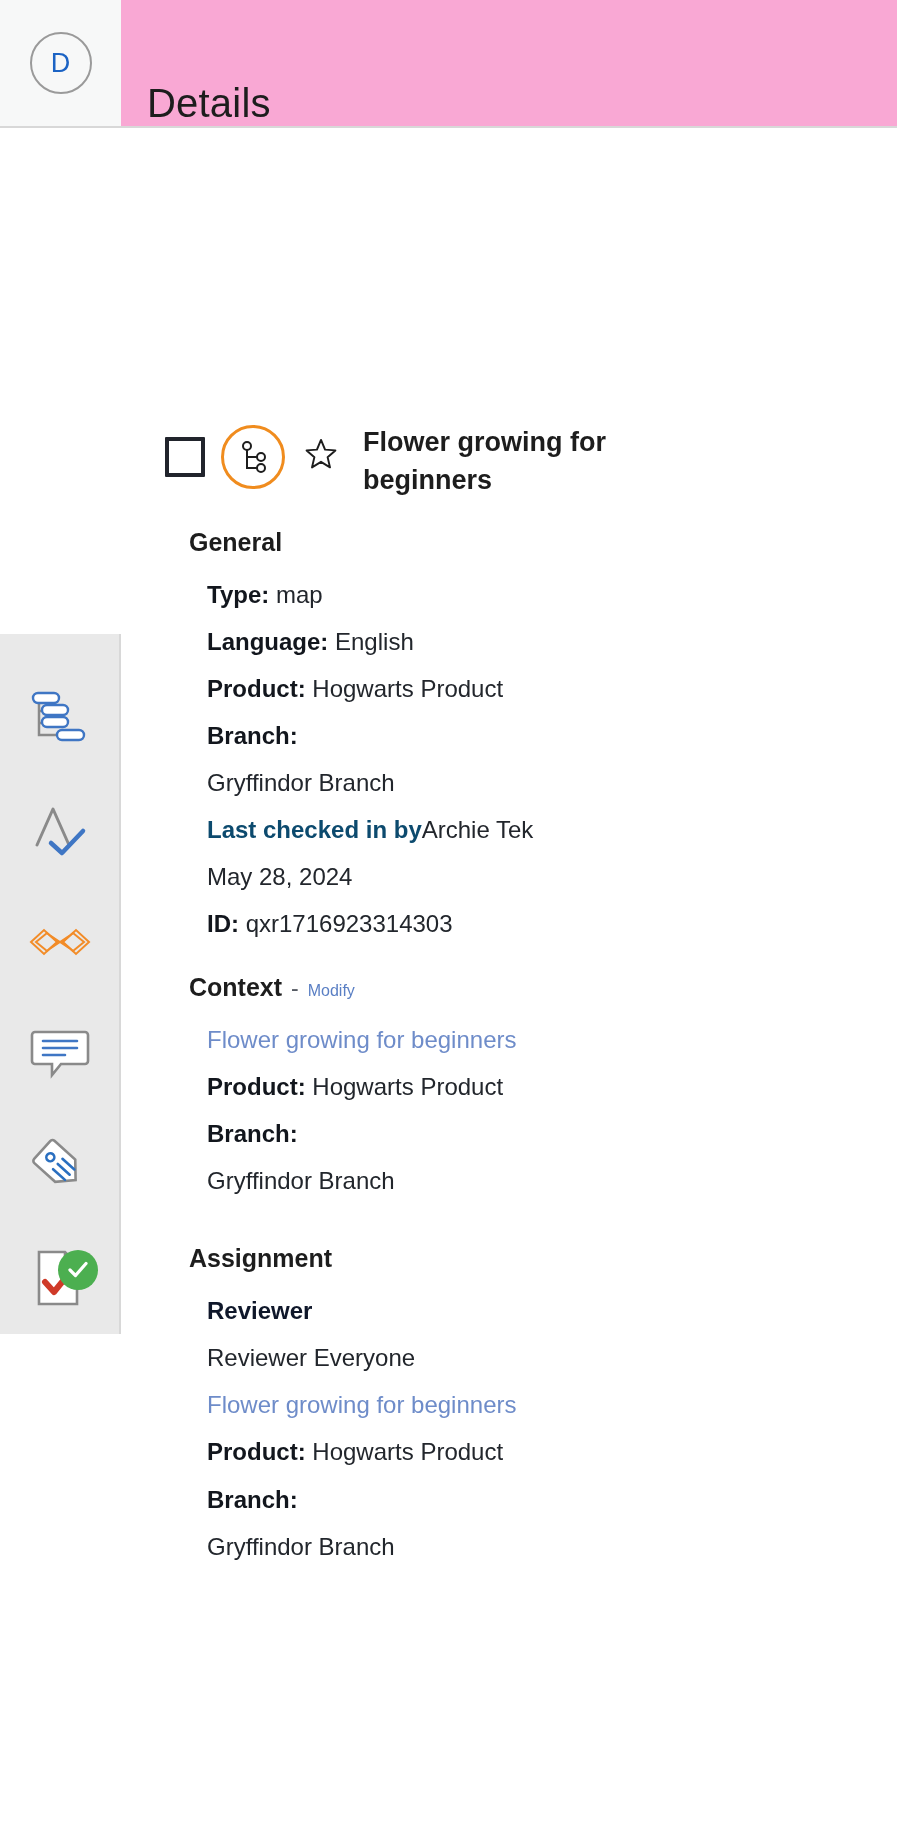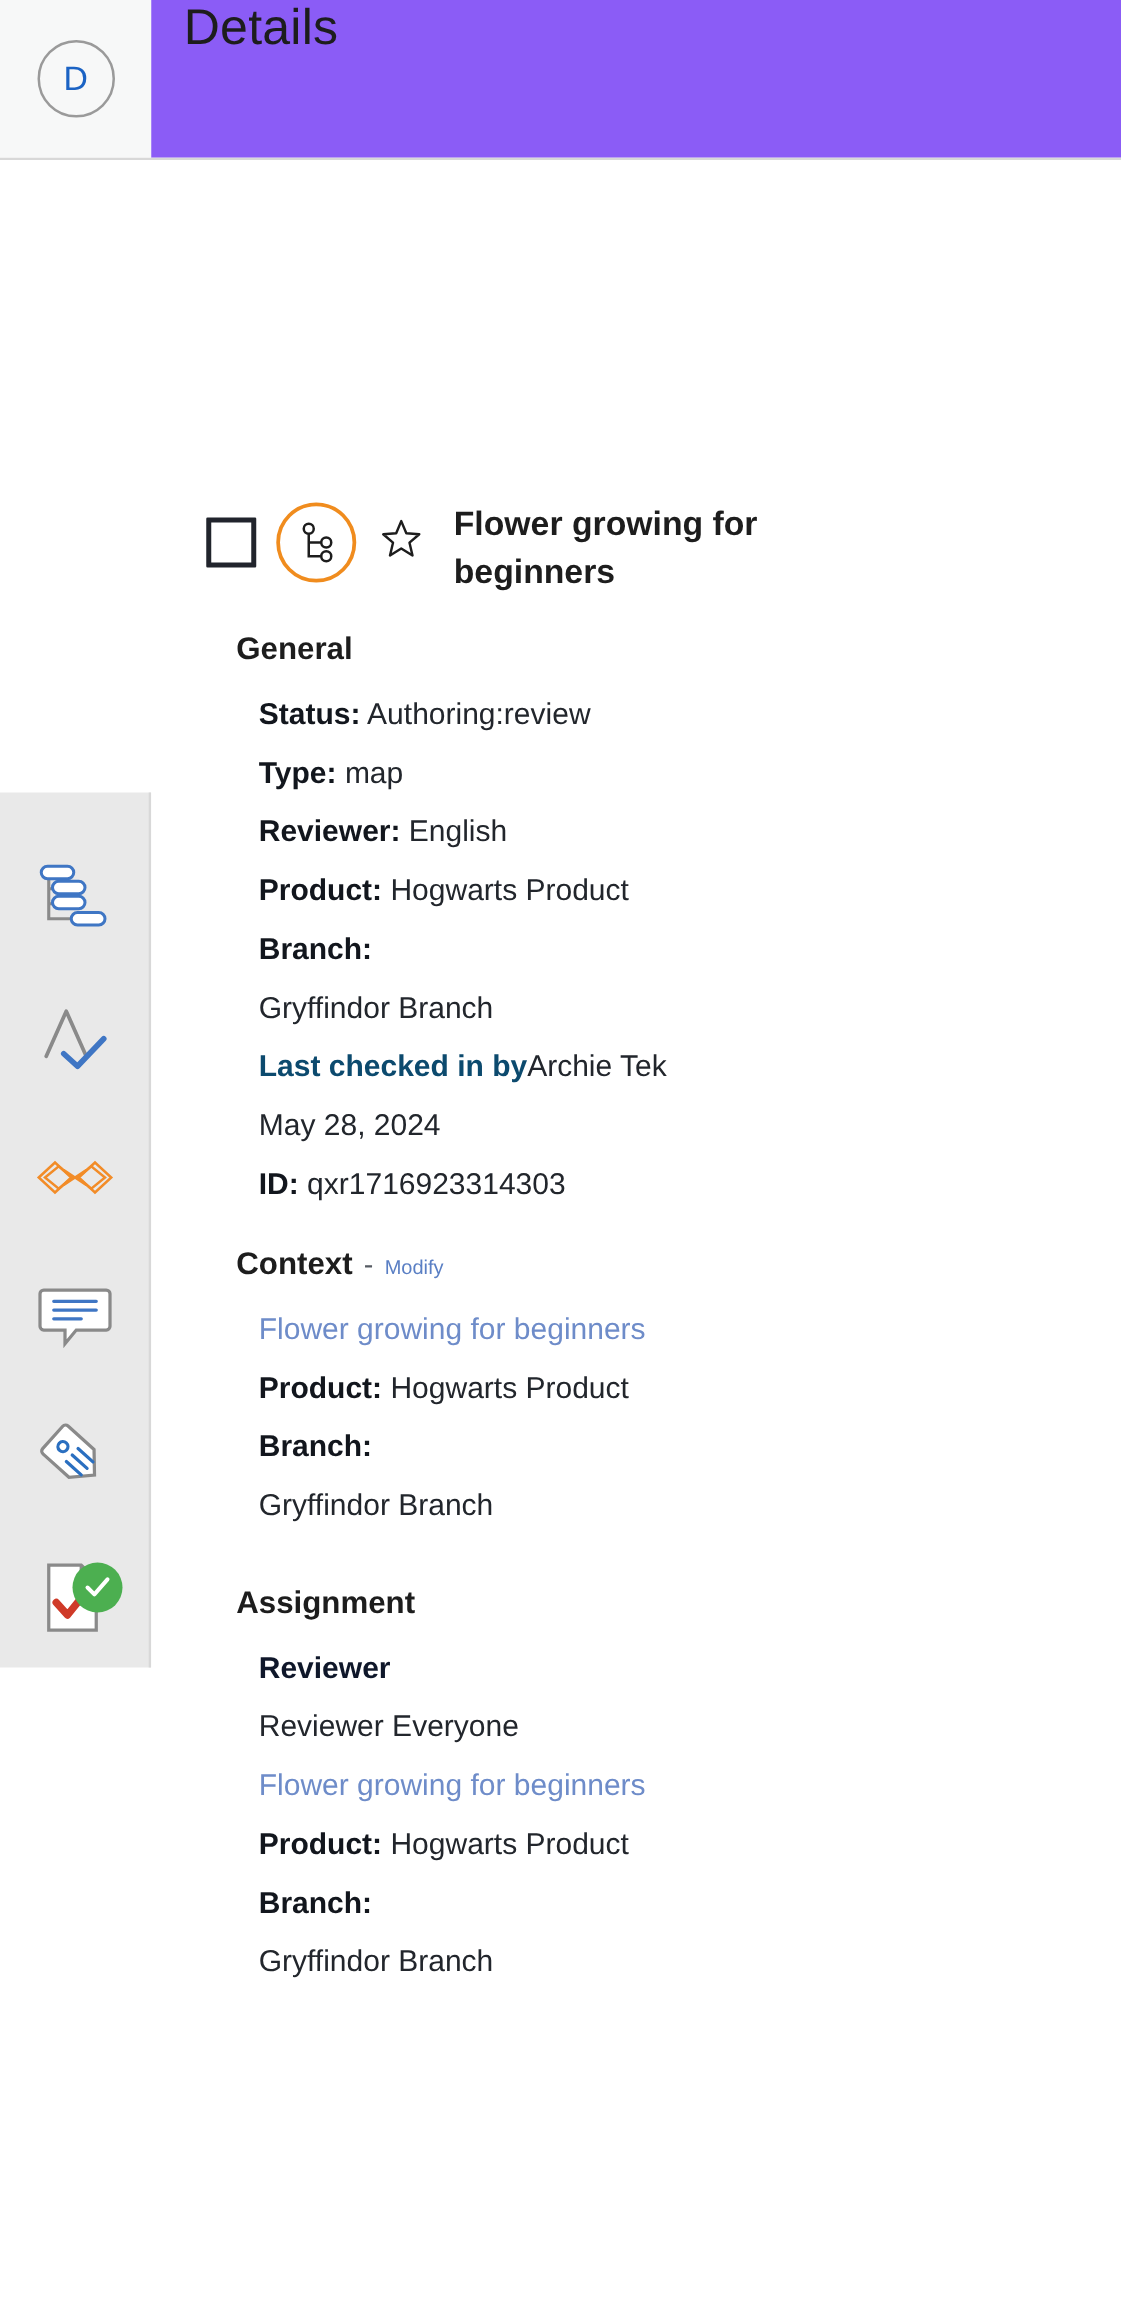--- a/index.html
+++ b/index.html
@@ -50,23 +50,23 @@
     justify-content: center;
     color: #1b63c4;
     font-size: 27px;
     font-weight: 400;
     background: #f7f8f8;
   }
 
   .topbar-title-cell {
     flex: 1 1 auto;
     display: flex;
-    align-items: flex-start;
+    align-items: flex-end;
     padding-left: 26px;
-    background: #8b5cf6;
+    background: #f9a8d4;
   }
 
   .page-title {
     font-size: 40px;
     font-weight: 400;
     color: #1d1d1d;
     letter-spacing: 0.2px;
   }
 
   
@@ -348,32 +348,28 @@
           </svg>
         </div>
 
         <div class="doc-title">Flower growing for beginners</div>
       </div>
 
       <div class="section">
         <div class="section-heading">General</div>
         <div class="fields">
 
-          <div class="field-line">
-            <span class="field-label">Status:</span>
-            <span class="field-value">Authoring:review</span>
-          </div>
 
           <div class="field-line">
             <span class="field-label">Type:</span>
             <span class="field-value">map</span>
           </div>
 
           <div class="field-line">
-            <span class="field-label">Reviewer:</span>
+            <span class="field-label">Language:</span>
             <span class="field-value">English</span>
           </div>
 
           <div class="field-line">
             <span class="field-label">Product:</span>
             <span class="field-value">Hogwarts Product</span>
           </div>
 
           <div class="field-line">
             <span class="field-label">Branch:</span>

